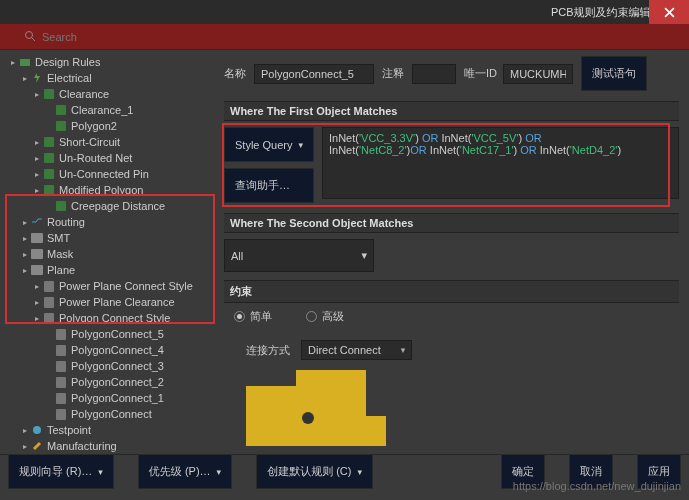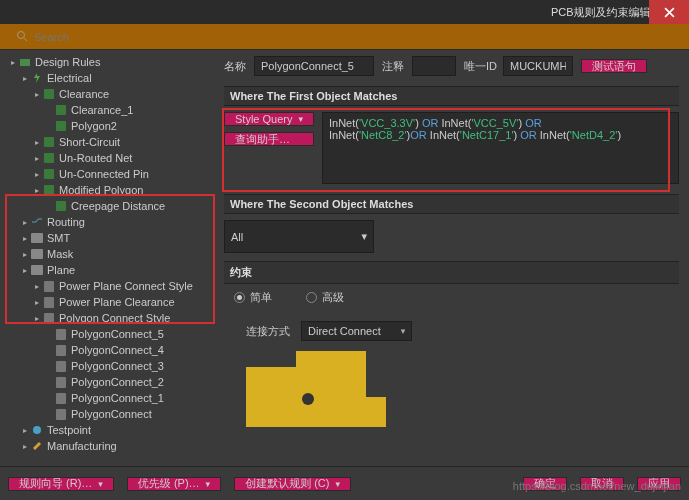--- a/index.html
+++ b/index.html
@@ -1,62 +1,62 @@
 <!DOCTYPE html>
 <html><head>
 <meta charset="utf-8">
 <style>
 *{box-sizing:border-box;margin:0;padding:0;font-family:"Microsoft YaHei",Arial,sans-serif;font-size:11px;color:#ccc}
 body{background:#3a3a3a;width:689px;height:500px;overflow:hidden;position:relative}
 .titlebar{height:24px;background:#2b2b2b;display:flex;align-items:center;justify-content:flex-end;position:relative}
 .titlebar .title{font-size:11px;color:#ddd}
 .close-btn{position:absolute;right:0;top:0;width:40px;height:24px;background:#c23838;display:flex;align-items:center;justify-content:center;cursor:pointer}
 .close-btn svg{width:11px;height:11px}
-.search-row{height:26px;background:#a16207;display:flex;align-items:center;padding:0 16px;border-bottom:1px solid #2a2a2a}
+.search-row{height:26px;background:#7f1d1d;display:flex;align-items:center;padding:0 24px;border-bottom:1px solid #2a2a2a}
 .search-row .icn{margin-right:6px;opacity:.7}
 .search-row input{background:transparent;border:none;outline:none;color:#ccc;width:180px}
 .main{display:flex;height:408px}
 .sidebar{width:218px;background:#3a3a3a;padding:4px 0 4px 2px;overflow:hidden;position:relative}
 .tree{font-size:11px}
 .tree .node{display:flex;align-items:center;height:16px;white-space:nowrap;cursor:pointer}
 .tree .arrow{width:10px;display:inline-flex;justify-content:center;font-size:8px;color:#aaa}
 .tree .icon{width:14px;height:12px;margin-right:3px;display:inline-flex;align-items:center;justify-content:center}
 .tree .lbl{color:#ccc}
 .pad0{padding-left:6px}.pad1{padding-left:18px}.pad2{padding-left:30px}.pad3{padding-left:42px}
 .hlbox{position:absolute;border:2px solid #d23030;pointer-events:none}
 .hl1{left:5px;top:144px;width:210px;height:130px}
 .content{flex:1;background:#3a3a3a;padding:6px 10px 0 6px;position:relative}
 .row1{display:flex;align-items:center;gap:8px;margin-bottom:10px}
 .row1 .lbl{color:#ccc}
 .row1 input{background:#2b2b2b;border:1px solid #1e1e1e;height:20px;padding:0 6px;color:#ccc}
 .row1 .name-in{width:120px}
 .row1 .cmt-in{width:44px}
 .row1 .id-wrap{display:flex;align-items:center;gap:6px}
 .row1 .id-in{width:70px}
-.btn{background:#be185d;border:1px solid #2a2a2a;height:14px;padding:0 10px;color:#ccc;cursor:pointer;display:inline-flex;align-items:center}
+.btn{background:#0f172a;border:1px solid #2a2a2a;height:35px;padding:0 10px;color:#ccc;cursor:pointer;display:inline-flex;align-items:center}
 .btn.dd::after{content:"▾";margin-left:6px;font-size:9px}
 .section-head{background:#333;border-top:1px solid #222;border-bottom:1px solid #222;padding:3px 6px;font-weight:bold;color:#ddd;margin-bottom:6px}
 .match1{display:flex;gap:8px;margin-bottom:10px;position:relative}
 .match1 .left-col{display:flex;flex-direction:column;gap:6px}
 .query-box{flex:1;background:#2b2b2b;border:1px solid #1e1e1e;height:72px;padding:4px 6px;font-family:monospace;font-size:11px}
 .query-box .or{color:#5aa0dc}
 .query-box .str{color:#3fbf7f}
 .query-box .fn{color:#ccc}
 .hl2{left:-2px;top:-4px;width:448px;height:84px}
 .match2 .dd-all{background:#2b2b2b;border:1px solid #1e1e1e;height:33px;width:150px;padding:0 6px;display:flex;align-items:center;justify-content:space-between;cursor:pointer;margin-bottom:8px}
 .constraints .radio-row{display:flex;gap:34px;margin:6px 0 16px 10px}
 .radio{display:flex;align-items:center;gap:5px;cursor:pointer}
 .radio .r{width:11px;height:11px;border-radius:50%;border:1px solid #888;display:inline-flex;align-items:center;justify-content:center}
 .radio .r.on::after{content:"";width:5px;height:5px;border-radius:50%;background:#ccc}
 .conn-row{display:flex;align-items:center;gap:11px;margin-left:22px;margin-bottom:10px}
 .select{background:#2b2b2b;border:1px solid #1e1e1e;height:20px;padding:0 6px;display:flex;align-items:center;gap:20px;cursor:pointer}
 .select::after{content:"▾";font-size:9px;color:#aaa}
 .shape{position:relative;width:140px;height:90px;margin-left:22px}
 .shape .poly{position:absolute;background:#d9b021}
-.footer{position:absolute;left:0;right:0;bottom:0;height:34px;background:#3a3a3a;border-top:1px solid #262626;display:flex;align-items:center;padding:0 8px;gap:13px}
+.footer{position:absolute;left:0;right:0;bottom:12px;height:34px;background:#3a3a3a;border-top:1px solid #262626;display:flex;align-items:center;padding:0 8px;gap:24px}
 .footer .spacer{flex:1}
 .watermark{position:absolute;right:8px;bottom:8px;color:#777;font-size:11px;pointer-events:none}
 .ic-folder{width:12px;height:10px;background:#888;border-radius:1px;position:relative}
 .ic-doc{width:10px;height:11px;background:#777;border-radius:1px}
 .ic-green{width:10px;height:10px;background:#3a7a3a;border-radius:1px}
 </style>
 </head>
 <body>
 
 <div class="titlebar">

